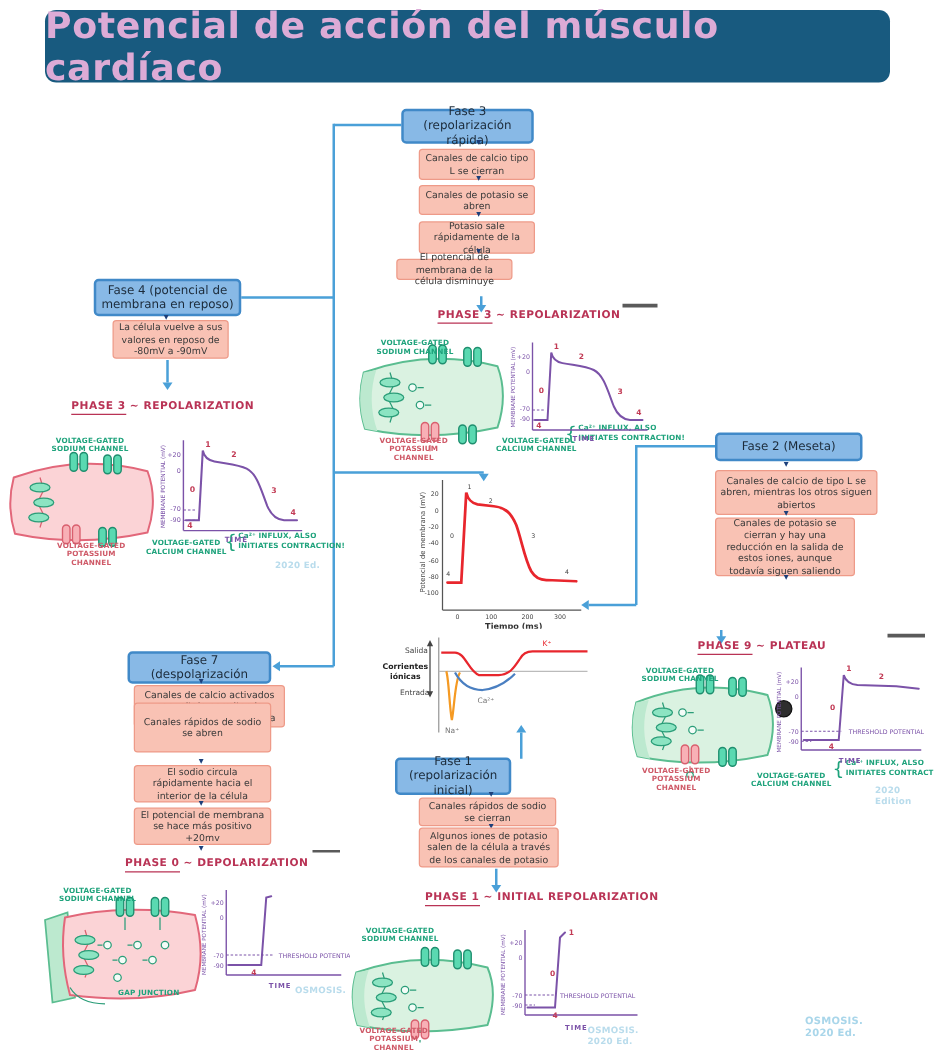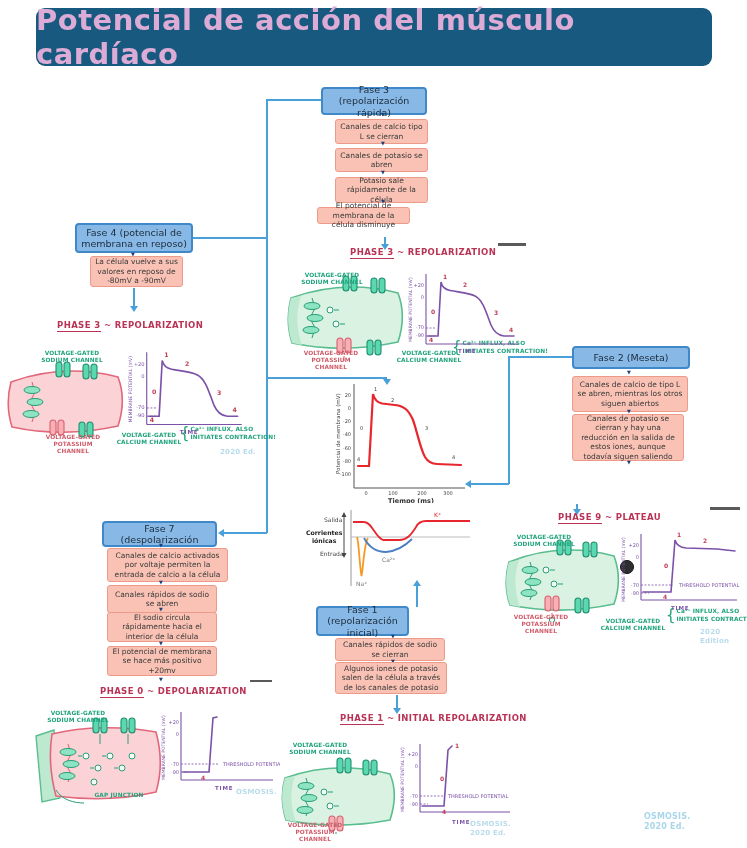--- a/index.html
+++ b/index.html
@@ -254,21 +254,21 @@
     <path d="M49 18 L60 18 C68 18 71 33 79 36 L95 36 C104 36 108 29 112 23 C114 19 118 17 122 17 L166 17" stroke="#e8262d" stroke-width="1.8" fill="none"></path>
     <path d="M53 33 C55 38 55.5 62 57.5 72 C59.5 62 60 40 64 34" stroke="#f59a23" stroke-width="1.8" fill="none"></path>
     <path d="M60 34 C66 45 74 48 82 48 C94 47 102 41 108 35" stroke="#4a7fc1" stroke-width="1.8" fill="none"></path>
     <text x="130" y="13" fill="#e8262d" font-size="6">K⁺</text>
     <text x="52" y="82" fill="#777" font-size="6">Na⁺</text>
     <text x="78" y="58" fill="#777" font-size="6">Ca²⁺</text>
   </svg>
 
   <div class="hdr" style="left:572px;top:346px;width:118px;height:23px">Fase 2 (Meseta)</div>
   <span class="ma" style="left:627px;top:370px">▼</span>
-  <div class="step" style="left:572px;top:376px;width:116px;height:36px">Canales de calcio de tipo L se abren, mientras los otros siguen abiertos</div>
+  <div class="step" style="left:572px;top:376px;width:130px;height:36px">Canales de calcio de tipo L se abren, mientras los otros siguen abiertos</div>
   <span class="ma" style="left:627px;top:409px">▼</span>
   <div class="step" style="left:572px;top:414px;width:112px;height:47px">Canales de potasio se cierran y hay una reducción en la salida de estos iones, aunque todavía siguen saliendo</div>
   <span class="ma" style="left:627px;top:460px">▼</span>
   <div class="ph" style="left:558px;top:512px">
     <span class="u">PHASE 9</span>
     <span>~ PLATEAU</span>
   </div>
 
   <svg style="position:absolute;left:504px;top:530px" width="118" height="92" viewBox="0 0 118 92">
     <path class="mem-green" d="M5 32 C1 46 1 60 6 75 C44 83 78 81 110 74 C116 57 116 42 110 26 C72 16 37 19 5 32 Z"></path>
@@ -324,21 +324,21 @@
     <text class="pn" x="44" y="71">4</text>
     <text class="gt" x="60" y="59">THRESHOLD POTENTIAL</text>
     <text class="gtb" x="52" y="82">TIME</text>
     <text class="gy" transform="translate(6 74) rotate(-90)">MEMBRANE POTENTIAL (mV)</text>
   </svg>
 
   <div class="hdr" style="left:102px;top:521px;width:115px;height:26px">Fase 7 (despolarización</div>
   <span class="ma" style="left:159px;top:543px">▼</span>
   <div class="step" style="left:107px;top:548px;width:121px;height:34px">Canales de calcio activados por voltaje permiten la entrada de calcio a la célula</div>
   <span class="ma" style="left:159px;top:580px">▼</span>
-  <div class="step" style="left:107px;top:585px;width:110px;height:28px">Canales rápidos de sodio se abren</div>
+  <div class="step" style="left:107px;top:562px;width:110px;height:40px">Canales rápidos de sodio se abren</div>
   <span class="ma" style="left:159px;top:607px">▼</span>
   <div class="step" style="left:107px;top:612px;width:110px;height:30px">El sodio circula rápidamente hacia el interior de la célula</div>
   <span class="ma" style="left:159px;top:641px">▼</span>
   <div class="step" style="left:107px;top:646px;width:110px;height:30px">El potencial de membrana se hace más positivo  +20mv</div>
   <span class="ma" style="left:159px;top:677px">▼</span>
   <div class="ph" style="left:100px;top:686px">
     <span class="u">PHASE 0</span>
     <span>~ DEPOLARIZATION</span>
   </div>
 

